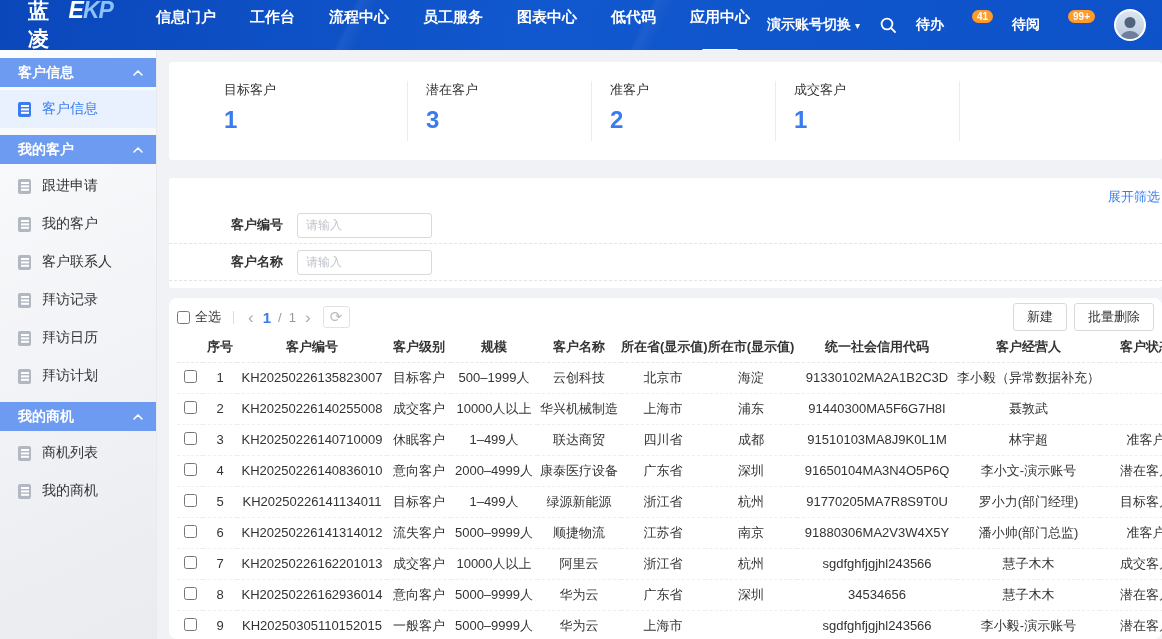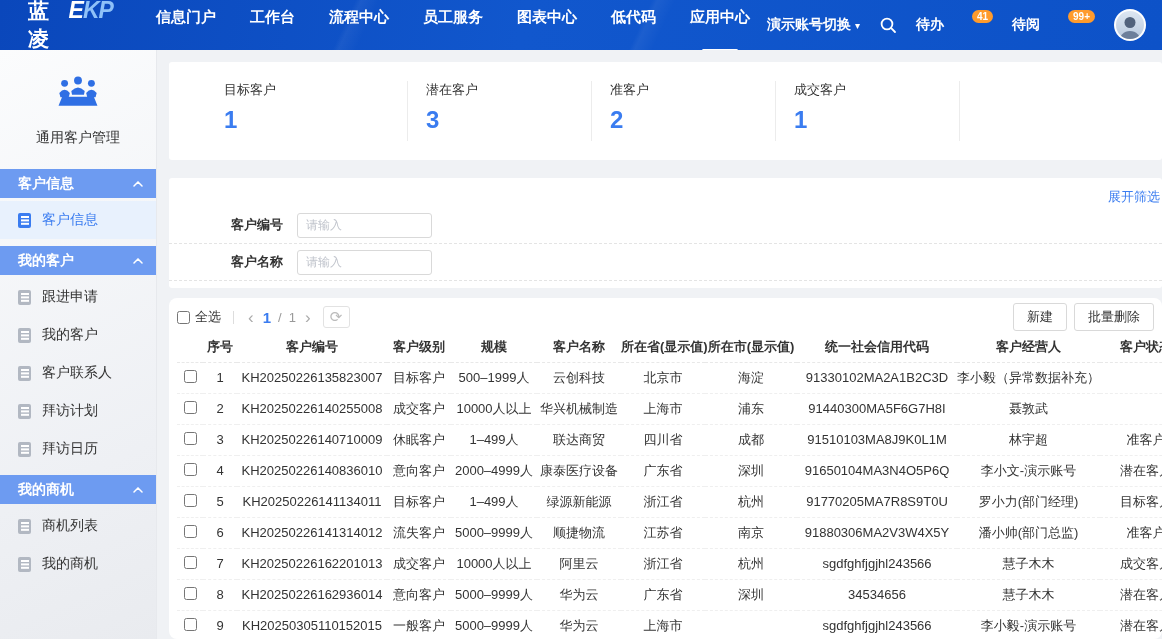--- a/index.html
+++ b/index.html
@@ -119,34 +119,20 @@
       <span>待阅</span>
       <span class="badge">99+</span>
     </div>
     <div class="avatar"></div>
 
   </div>
 </header>
 
 <div class="layout">
   <aside class="sidebar">
-    <div class="app-head">
-      <span style="display:inline-flex;">
-        <svg width="46" height="34" viewBox="0 0 48 35" fill="#2f6fe4">
-          <circle cx="10" cy="9.5" r="3.6"></circle>
-            <path d="M4.5 19.5 q5.5 -6.5 11 0 l-1.2 4.5 h-8.6 z"></path>
-          <circle cx="38" cy="9.5" r="3.6"></circle>
-            <path d="M32.5 19.5 q5.5 -6.5 11 0 l-1.2 4.5 h-8.6 z"></path>
-          <circle cx="24" cy="6.5" r="4.1"></circle>
-            <path d="M17 17.5 q7 -7.5 14 0 l-0.8 4 h-12.4 z"></path>
-          <path d="M7.5 23.5 h33 l3.8 9.5 h-40.6 z"></path>
-        </svg>
-      </span>
-      <div class="app-title">通用客户管理</div>
-    </div>
     <div id="sidebar-sections">
         <div class="sec-header">
           <span>客户信息</span>
           <span class="sec-chevron">
             <svg width="10" height="6" viewBox="0 0 10 6">
               <path d="M1 5 L5 1 L9 5" fill="none" stroke="#fff" stroke-width="1.5" stroke-linecap="round"></path>
             </svg>
           </span>
         </div>
         <div class="side-items">
@@ -171,25 +157,29 @@
           <div class="side-item">
             <span class="doc-icon"></span>
             <span>我的客户</span>
           </div>
           <div class="side-item">
             <span class="doc-icon"></span>
             <span>客户联系人</span>
           </div>
           <div class="side-item">
             <span class="doc-icon"></span>
+            <span>拜访记录</span>
+          </div>
+          <div class="side-item">
+            <span class="doc-icon"></span>
+            <span>拜访日历</span>
+          </div>
+          <div class="side-item">
+            <span class="doc-icon"></span>
             <span>拜访计划</span>
-          </div>
-          <div class="side-item">
-            <span class="doc-icon"></span>
-            <span>拜访日历</span>
           </div>
         </div>
         <div class="sec-header">
           <span>我的商机</span>
           <span class="sec-chevron">
             <svg width="10" height="6" viewBox="0 0 10 6">
               <path d="M1 5 L5 1 L9 5" fill="none" stroke="#fff" stroke-width="1.5" stroke-linecap="round"></path>
             </svg>
           </span>
         </div>

